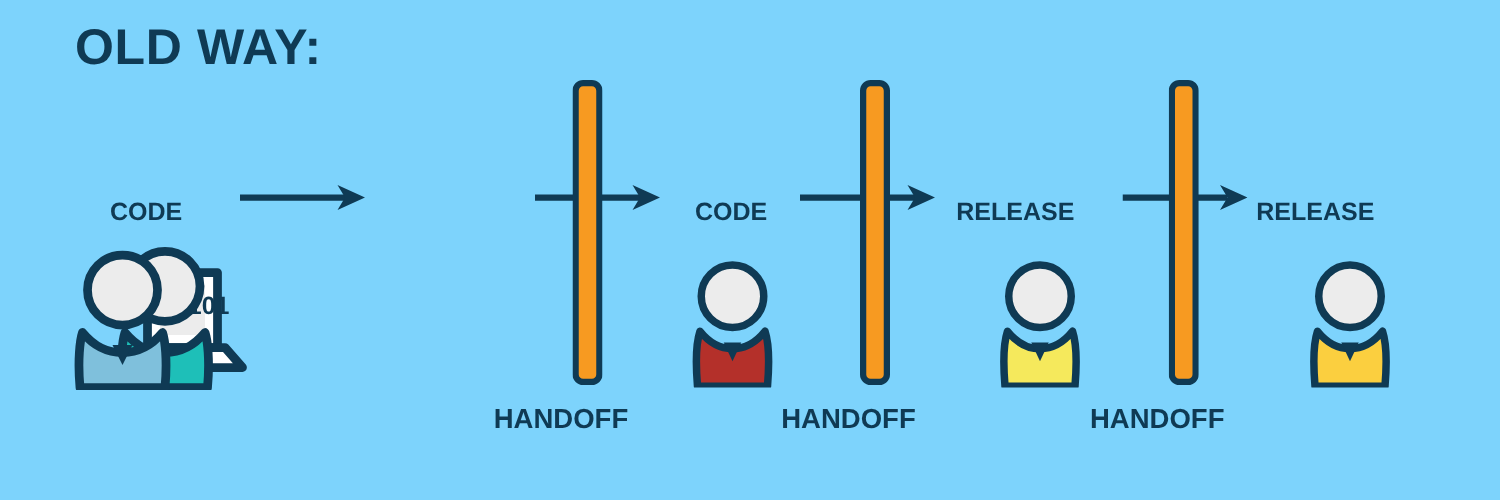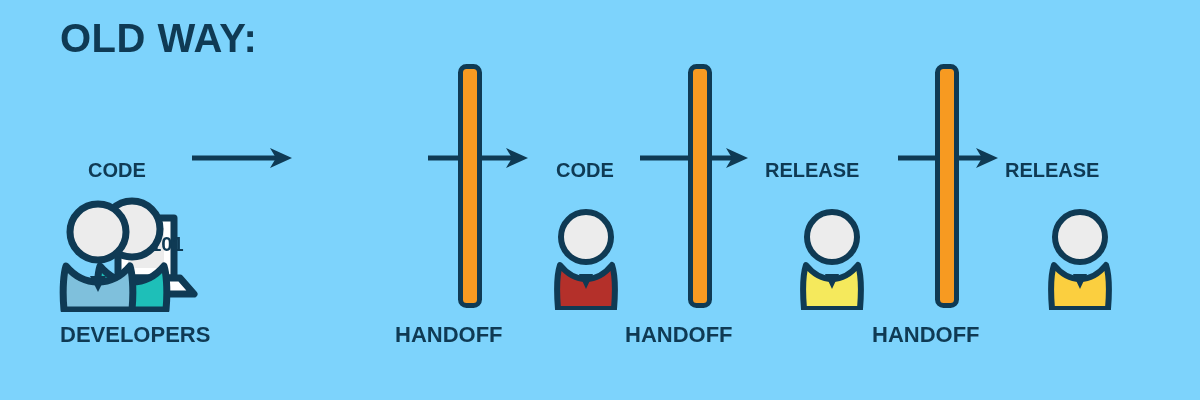--- a/index.html
+++ b/index.html
@@ -196,15 +196,14 @@
                  C20 82, 30 86, 42 86
                  C54 86, 64 82, 74 70
                  C76 76, 78 92, 76 114
                  Z" fill="#7FC0DC" stroke="#0F3A54" stroke-width="7" stroke-linejoin="round"></path>
         <path d="M34 80 L42 96 L50 80" fill="#0F3A54" stroke="none"></path>
         <circle cx="42" cy="36" r="28" fill="#ECECEC" stroke="#0F3A54" stroke-width="7"></circle>
       </g>
     </svg>
   </div>
 
-  <div class="abs" id="developers-label">DEVELOPERS</div>
 
 </div>
 
 </body></html>

